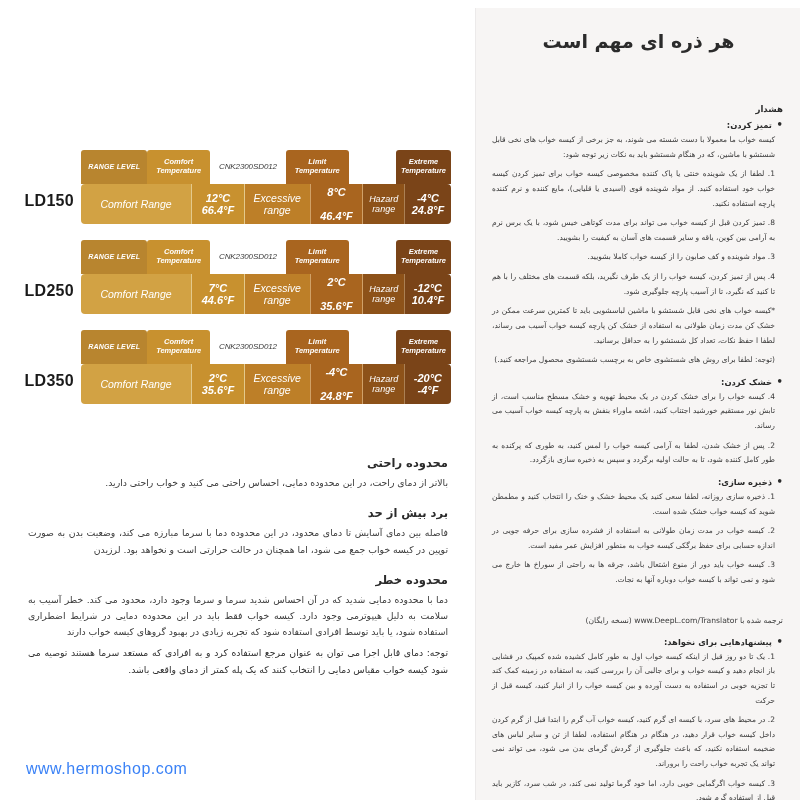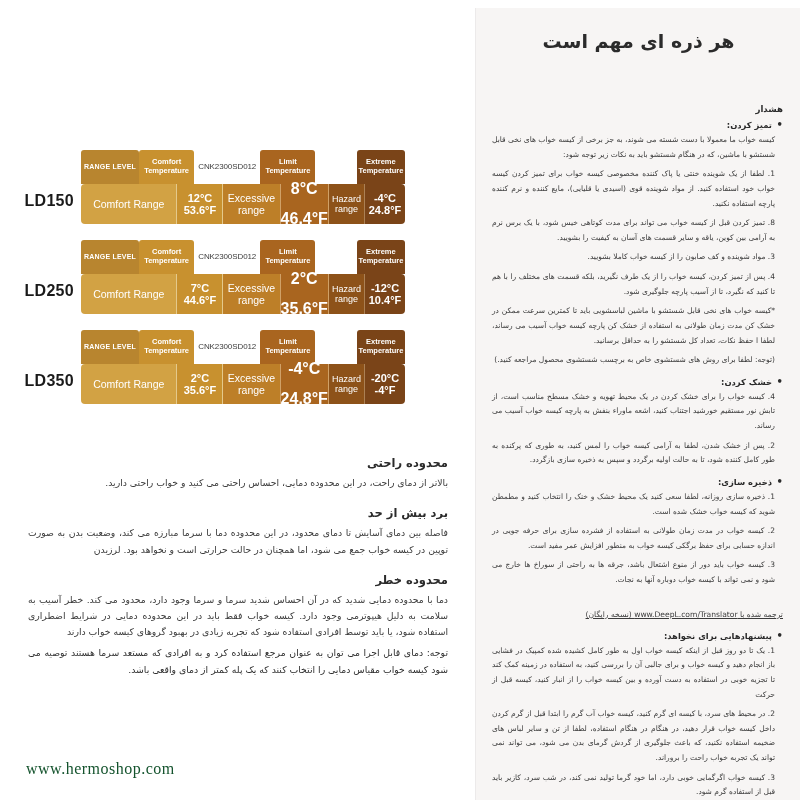--- a/index.html
+++ b/index.html
@@ -55,22 +55,23 @@
     padding-right: 7px;
     font-size: 16px;
     font-weight: bold;
     color: #1a1a1a;
     letter-spacing: .3px;
     font-family: "Liberation Sans", sans-serif;
     padding-bottom: 14px;
   }
   .bars {
     position: relative;
-    width: 324px;
+    width: 370px;
     height: 74px;
+    font-style: italic;
   }
   .head-row {
     position: absolute;
     top: 0;
     left: 0;
     height: 34px;
     width: 100%;
     display: flex;
     align-items: stretch;
   }
@@ -157,21 +158,21 @@
     border-right: 1px solid #e4c98c;
   }
   .seg-excess {
     width: 80px;
     background: #bd7f28;
     font-size: 10.5px;
   }
   .seg-lt {
     width: 66px;
     background: #a9651f;
-    font-size: 16px;
+    font-size: 11px;
     font-weight: bold;
     line-height: 1.1;
     border-left: 1px solid #d0a168;
     border-right: 1px solid #d0a168;
     gap: 12px;
   }
   .seg-hazard {
     width: 50px;
     background: #8d5219;
     font-size: 9px;
@@ -221,22 +222,22 @@
     font-size: 9.3px;
     line-height: 1.8;
     color: #2e2e2e;
   }
   .site {
     position: absolute;
     left: 26px;
     bottom: 22px;
     font-size: 16px;
     letter-spacing: .5px;
-    color: #14532d;
-    font-family: Liberation Serif, serif;
+    color: #3b82f6;
+    font-family: Liberation Sans, sans-serif;
   }
   
   .r-title {
     margin: 22px 22px 0 22px;
     text-align: center;
     direction: rtl;
     font-size: 19px;
     font-weight: bold;
     color: #2b2b2b;
   }
@@ -273,22 +274,21 @@
     font-size: 7.5px;
     line-height: 1.95;
     color: #3b3b3b;
     text-align: justify;
     margin: 0 0 5px 0;
     padding-right: 8px;
   }
   .r-credit {
     font-size: 7.6px;
     color: #3b3b3b;
-    margin: 22px 0 12px 0;
-    text-decoration: underline;
+    margin: 28px 0 12px 0;
   }
 </style>
 </head>
 <body>
 
 <div class="page">
 
   <div class="left-col">
 
     <div class="charts" style="top:150px;">
@@ -301,21 +301,21 @@
             <div class="cap cap-comfort">Comfort<br>Temperature</div>
             <div class="cap cap-model">CNK2300SD012</div>
             <div class="cap cap-limit">Limit<br>Temperature</div>
             <div class="cap cap-hazard"></div>
             <div class="cap cap-extreme">Extreme<br>Temperature</div>
           </div>
           <div class="main-row">
             <div class="seg seg-comfort-range">Comfort Range</div>
             <div class="seg seg-ct">
               <span>12°C</span>
-              <span>53.6°F</span>
+              <span>66.4°F</span>
             </div>
             <div class="seg seg-excess">Excessive range</div>
             <div class="seg seg-lt">
               <span>8°C</span>
               <span>46.4°F</span>
             </div>
             <div class="seg seg-hazard">Hazard range</div>
             <div class="seg seg-et">
               <span>-4°C</span>
               <span>24.8°F</span>

